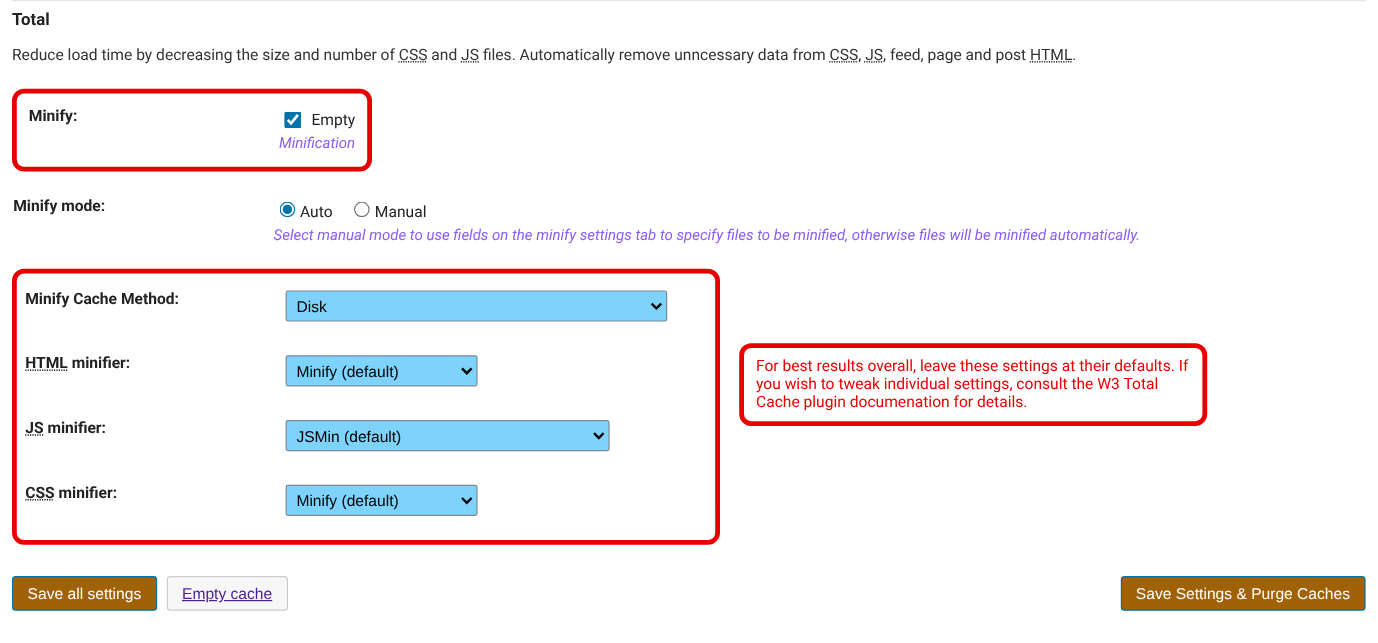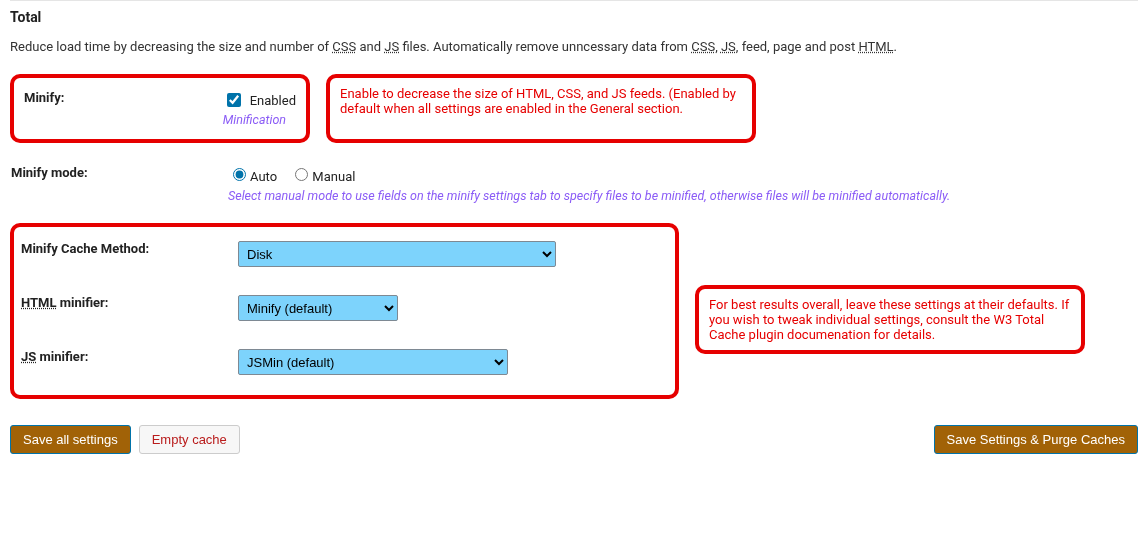--- a/index.html
+++ b/index.html
@@ -102,21 +102,22 @@
     padding: 6px 12px;
     border-radius: 3px;
     border: 1px solid #0073aa;
     background: #a16207;
     color: #fff;
     cursor: pointer;
   }
   button.btn.secondary {
     background: #f7f7f7;
     border: 1px solid #ccc;
-    color: #b91c1c;
+    color: #4c1d95;
+    text-decoration: underline;
   }
   .row-flex { display:flex; align-items:flex-start; gap:16px; }
   .radio-row label { margin-right: 10px; }
   .mt4 { margin-top:4px; }
   .enablebox { display:flex; flex-direction:column; }
   .enablebox .subtext { margin-top:2px; }
   .method-block th, .method-block td { padding-top:10px; padding-bottom:20px; }
 </style>
 </head>
 <body>
@@ -132,51 +133,48 @@
   <div class="row-flex" style="align-items:stretch; margin-bottom:8px;">
     <div class="redwrap" style="display:flex; gap:0; padding:6px 6px; width:300px;">
       <table class="form" style="margin:0;">
           <tbody>
         <tr>
           <th style="padding:6px 4px; vertical-align:top;margin-top:12px;">Minify:</th>
           <td style="padding:6px 4px;">
             <div class="enablebox">
               <label class="chk">
                 <input type="checkbox" checked="" style="">
-                <span>Enabled</span>
+                <span>Empty</span>
               </label>
               <span class="subtext">Minification</span>
             </div>
           </td>
         </tr>
       </tbody>
         </table>
-    </div>
-    <div class="redbox" style="flex:0 0 430px;">
-      <span>Enable to decrease the size of HTML, CSS, and JS feeds. (Enabled by default when all settings are enabled in the General section.</span>
     </div>
   </div>
 
   <table class="form">
       <tbody>
     <tr>
       <th>Minify mode:</th>
       <td>
         <div class="radio-row">
           <label><input type="radio" name="mmode" checked="" style=""><span>Auto</span></label>
           <label><input type="radio" name="mmode" style=""><span>Manual</span></label>
         </div>
         <div class="subtext mt4">Select manual mode to use fields on the minify settings tab to specify files to be minified, otherwise files will be minified automatically.</div>
       </td>
     </tr>
   </tbody>
     </table>
 
   <div class="row-flex" style="margin-top:6px; align-items:flex-start;">
-    <div class="redwrap" style="width:669px; padding:0 6px 6px 6px;">
+    <div class="redwrap" style="width:590px; padding:0 6px 6px 6px;">
       <table class="form method-block" style="margin:0;">
           <tbody>
         <tr>
           <th>Minify Cache Method:</th>
           <td>
             <select class="w-lg">
               <option>Disk</option>
             </select>
           </td>
         </tr>
@@ -186,20 +184,28 @@
             <select class="w-sm">
               <option>Minify (default)</option>
             </select>
           </td>
         </tr>
         <tr>
           <th><abbr>JS</abbr><span> minifier:</span></th>
           <td>
             <select class="w-md">
               <option>JSMin (default)</option>
+            </select>
+          </td>
+        </tr>
+        <tr>
+          <th><abbr>CSS</abbr><span> minifier:</span></th>
+          <td>
+            <select class="w-sm">
+              <option>Minify (default)</option>
             </select>
           </td>
         </tr>
       </tbody>
         </table>
     </div>
 
     <div class="redbox" style="margin-top:62px; flex:0 0 390px;">
       <span>For best results overall, leave these settings at their defaults. If you wish to tweak individual settings, consult the W3 Total Cache plugin documenation for details.</span>
     </div>

